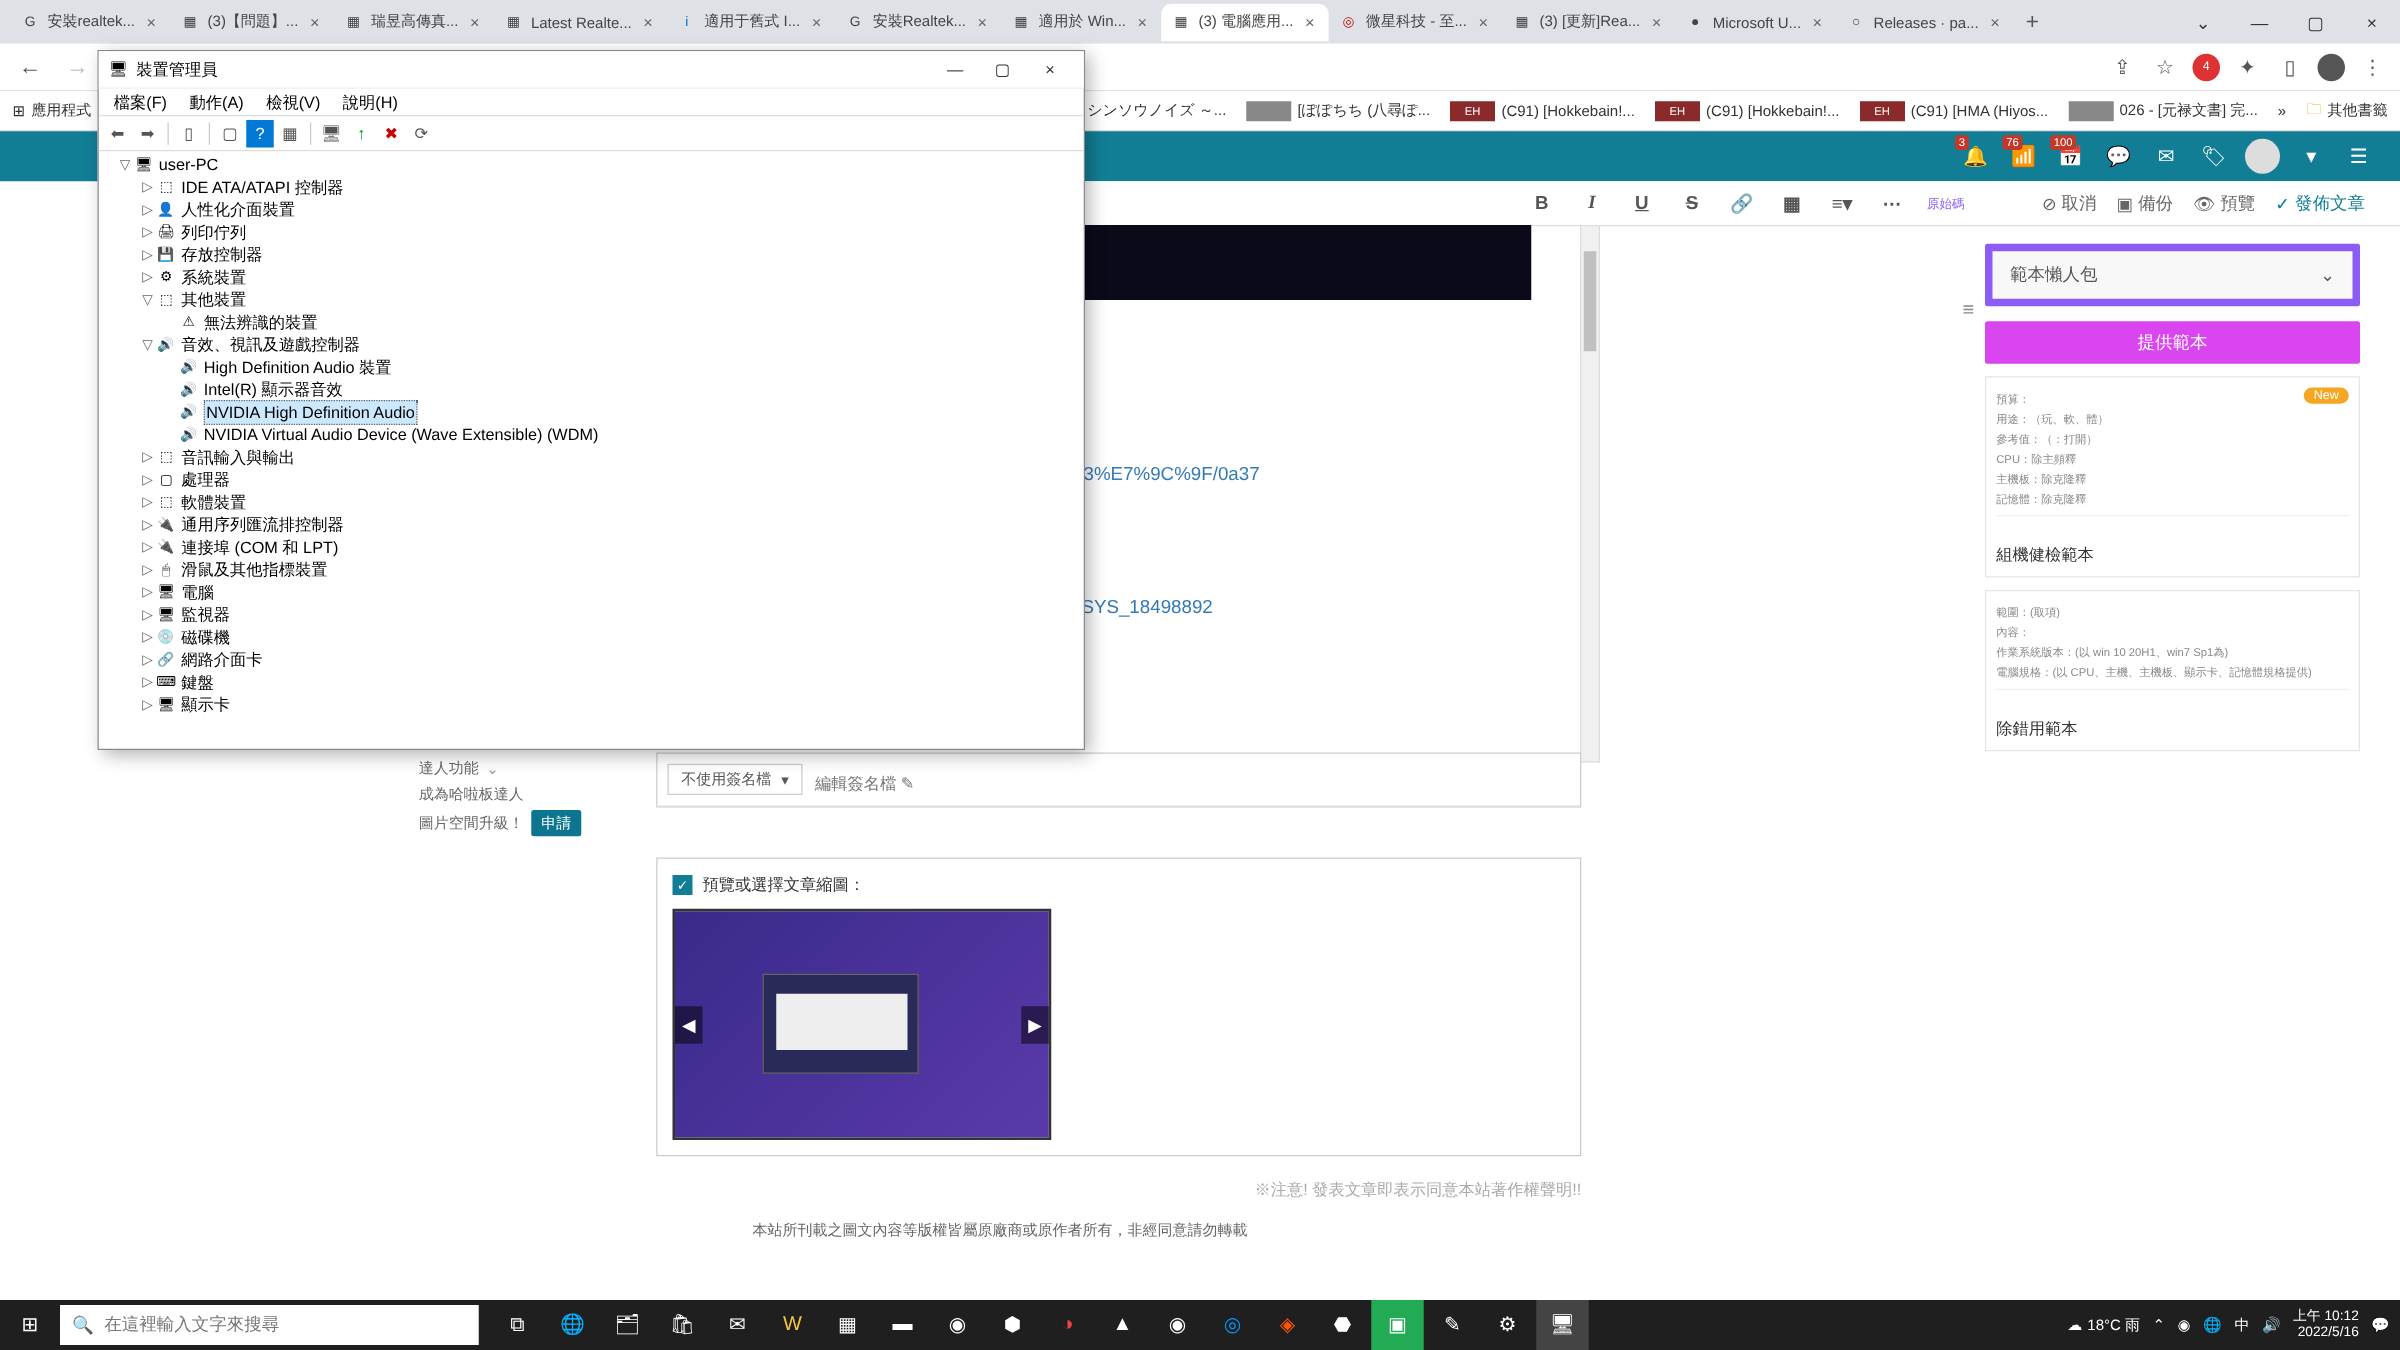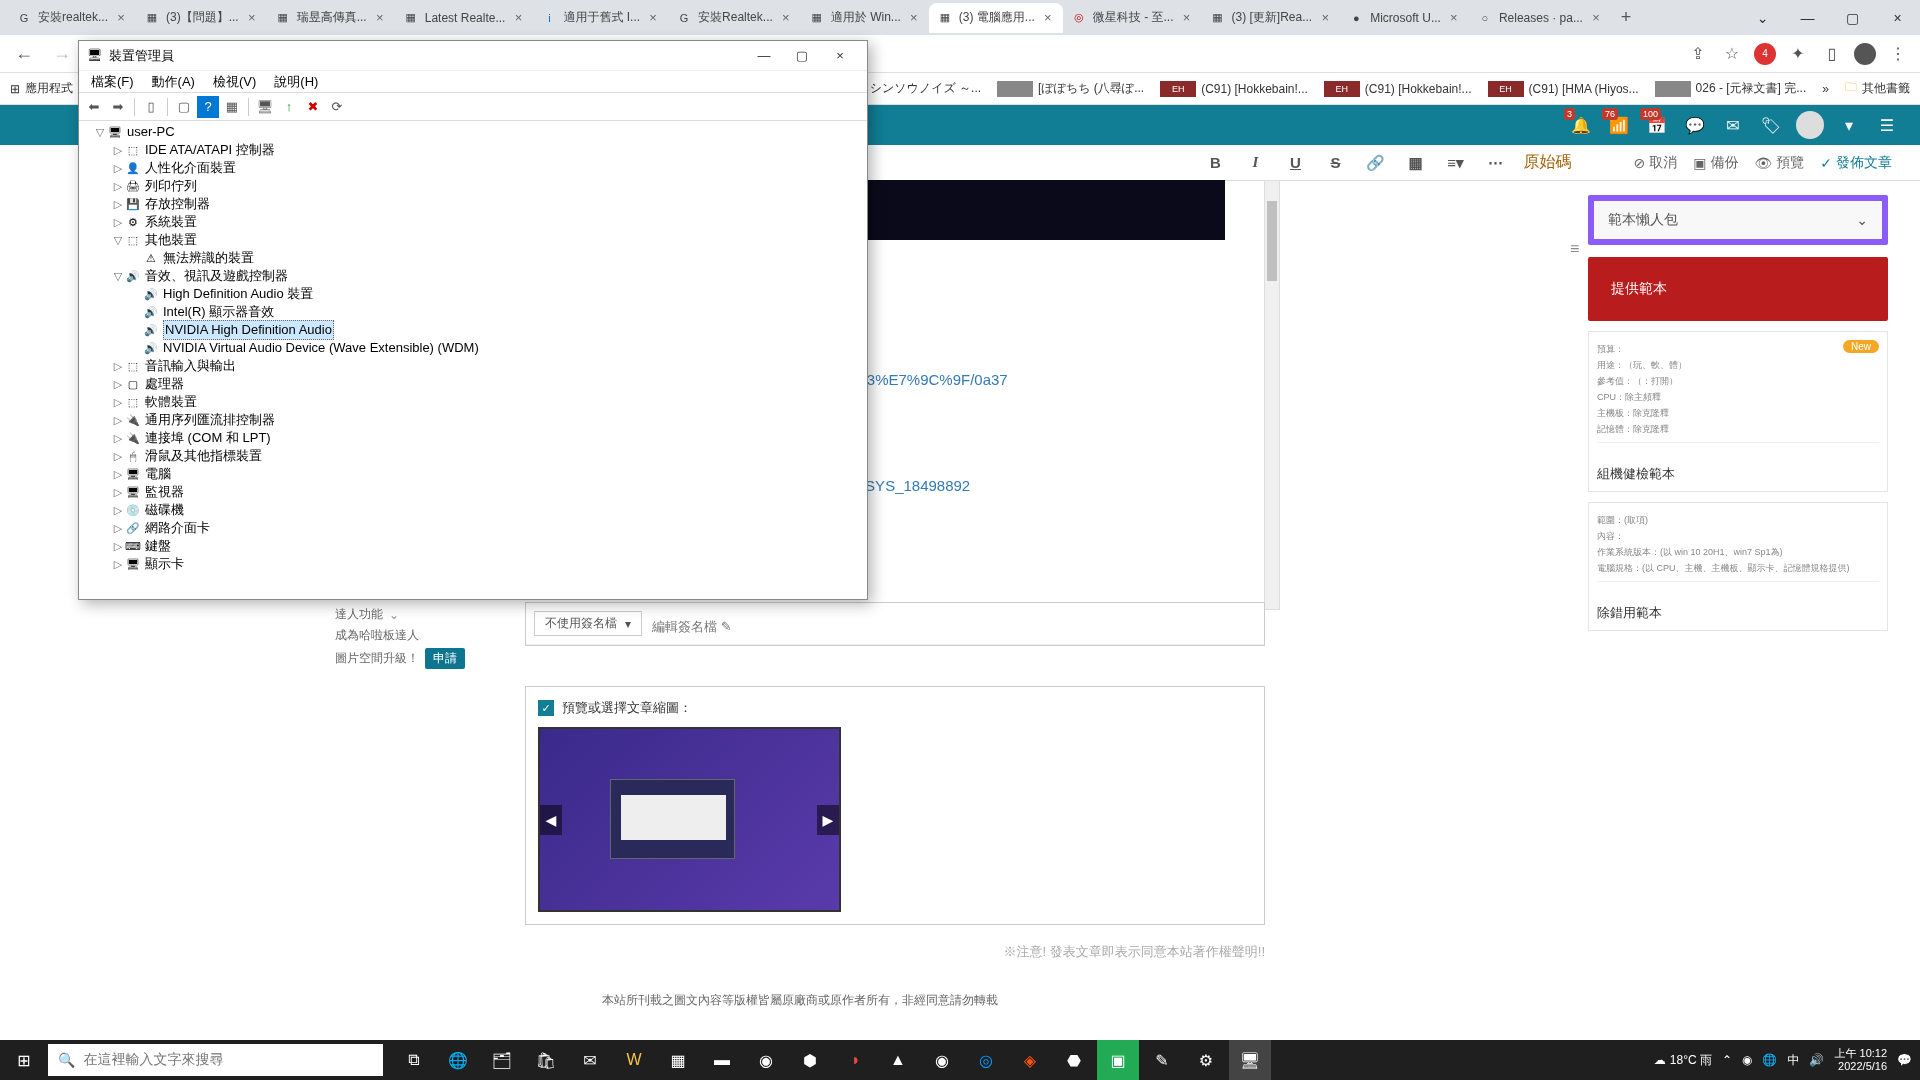--- a/index.html
+++ b/index.html
@@ -33,21 +33,21 @@
 .header-icon { width: 26px; height: 26px; position: relative; color: #fff; display: flex; align-items: center; justify-content: center; font-size: 16px; }
 .badge { position: absolute; top: -4px; left: -4px; background: #c0392b; color: #fff; font-size: 9px; border-radius: 3px; padding: 0 3px; line-height: 12px; }
 .avatar { width: 28px; height: 28px; border-radius: 50%; background: #ddd; }
 
 
 .editor-toolbar { height: 36px; background: #fff; border-bottom: 1px solid #ddd; display: flex; align-items: center; justify-content: flex-end; padding-right: 28px; gap: 16px; margin-left: 655px; }
 .toolbtn { width: 24px; height: 24px; display: flex; align-items: center; justify-content: center; color: #555; font-size: 15px; font-weight: bold; }
 .toolbtn.ital { font-style: italic; font-family: serif; }
 .toolbtn.under { text-decoration: underline; }
 .toolbtn.strike { text-decoration: line-through; }
-.tool-text { color: #a16207; font-size: 16px; white-space: nowrap; }
+.tool-text { color: #8b5cf6; font-size: 10px; white-space: nowrap; }
 .tool-action { display: flex; align-items: center; gap: 4px; color: #666; font-size: 14px; }
 .tool-action.teal { color: #117e96; }
 .tool-action .ticon { font-size: 14px; }
 
 
 .devmgr { position: absolute; left: 78px; top: 40px; width: 790px; height: 560px; background: #fff; border: 1px solid #888; box-shadow: 4px 4px 14px rgba(0,0,0,0.3); display: flex; flex-direction: column; }
 .devmgr-title { height: 30px; background: #fff; display: flex; align-items: center; padding: 0 8px; border-bottom: 1px solid #eee; }
 .devmgr-title .ticon { width: 16px; height: 16px; margin-right: 6px; font-size: 12px; }
 .devmgr-title .ttext { font-size: 13px; color: #000; flex: 1; }
 .devmgr-title .wbtn { width: 38px; height: 26px; display: flex; align-items: center; justify-content: center; font-size: 13px; color: #333; }
@@ -71,21 +71,21 @@
 .page-content { position: absolute; left: 655px; top: 180px; right: 0; }
 .content-img-dark { width: 570px; height: 60px; background: #0a0a1a; margin-left: 0; }
 .content-links { margin-top: 50px; font-size: 15px; color: #337ab7; line-height: 2.2; margin-left: 0; }
 .content-links div { white-space: nowrap; }
 .content-links .black { color: #333; display: inline; }
 
 
 .right-panel { position: absolute; right: 32px; top: 195px; width: 300px; }
 .rp-dropdown { background: #f8f8f8; border: 6px solid #8b5cf6; padding: 10px 14px; font-size: 14px; color: #555; display: flex; justify-content: space-between; align-items: center; border-radius: 2px; }
 .rp-handle { position: absolute; left: -18px; top: 45px; width: 16px; height: 16px; color: #888; font-size: 16px; }
-.rp-button { background: #b91c1c; color: #fff; padding: 23px; font-size: 14px; margin-top: 12px; border-radius: 2px; }
+.rp-button { background: #d946ef; color: #fff; text-align: center; padding: 8px; font-size: 14px; margin-top: 12px; border-radius: 2px; }
 .rp-card { border: 1px solid #e5e5e5; margin-top: 10px; padding: 8px; font-size: 10px; color: #888; position: relative; background: #fff; }
 .rp-card .line { margin: 3px 0; font-size: 9px; }
 .rp-card .title { font-size: 13px; color: #333; border-top: 1px solid #eee; margin-top: 6px; padding-top: 22px; }
 .rp-new { position: absolute; right: 8px; top: 8px; background: #f5a623; color: #fff; font-size: 10px; padding: 1px 8px; border-radius: 8px; }
 
 
 .lower { position: absolute; left: 335px; top: 602px; width: 930px; }
 .left-col { position: absolute; left: 0; top: 0; width: 170px; font-size: 12px; color: #666; }
 .left-col .row { margin: 4px 0; display: flex; align-items: center; gap: 6px; }
 .left-col .caret { width: 12px; color: #999; }
@@ -100,21 +100,21 @@
 .checkbox { width: 16px; height: 16px; background: #117e96; color: #fff; display: flex; align-items: center; justify-content: center; font-size: 11px; }
 .thumb-container { position: relative; width: 303px; }
 .thumb { width: 303px; height: 185px; background: linear-gradient(135deg, #3a2a8a, #5a3aaa); border: 2px solid #333; position: relative; }
 .thumb-inner { position: absolute; left: 70px; top: 50px; width: 125px; height: 80px; background: #2a2a5a; border: 1px solid #666; }
 .thumb-inner2 { position: absolute; left: 10px; top: 15px; width: 105px; height: 45px; background: #eee; }
 .thumb-nav { position: absolute; top: 50%; transform: translateY(-50%); width: 22px; height: 30px; background: rgba(0,0,0,0.5); color: #fff; display: flex; align-items: center; justify-content: center; font-size: 14px; }
 .thumb-nav.prev { left: 2px; }
 .thumb-nav.next { right: 2px; }
 
 .notice { text-align: right; font-size: 13px; color: #aaa; margin-left: 190px; margin-top: 18px; width: 740px; }
-.footer { text-align: center; font-size: 12px; color: #666; margin-top: 30px; line-height: 1.6; }
+.footer { text-align: center; font-size: 12px; color: #666; margin-top: 14px; line-height: 1.6; }
 .footer a { color: #337ab7; }
 
 
 .taskbar { position: absolute; left: 0; bottom: 0; right: 0; height: 40px; background: #1f1f1f; display: flex; align-items: center; }
 .start { width: 48px; height: 40px; display: flex; align-items: center; justify-content: center; color: #fff; }
 .search-box { width: 335px; height: 32px; background: #fff; margin-left: 0; display: flex; align-items: center; padding: 0 10px; gap: 8px; font-size: 14px; color: #777; }
 .task-icons { display: flex; gap: 2px; margin-left: 10px; }
 .task-icon { width: 42px; height: 40px; display: flex; align-items: center; justify-content: center; color: #fff; font-size: 16px; }
 .tray { margin-left: auto; display: flex; align-items: center; gap: 10px; color: #fff; font-size: 12px; padding-right: 8px; }
 .tray .weather { display: flex; align-items: center; gap: 4px; }

